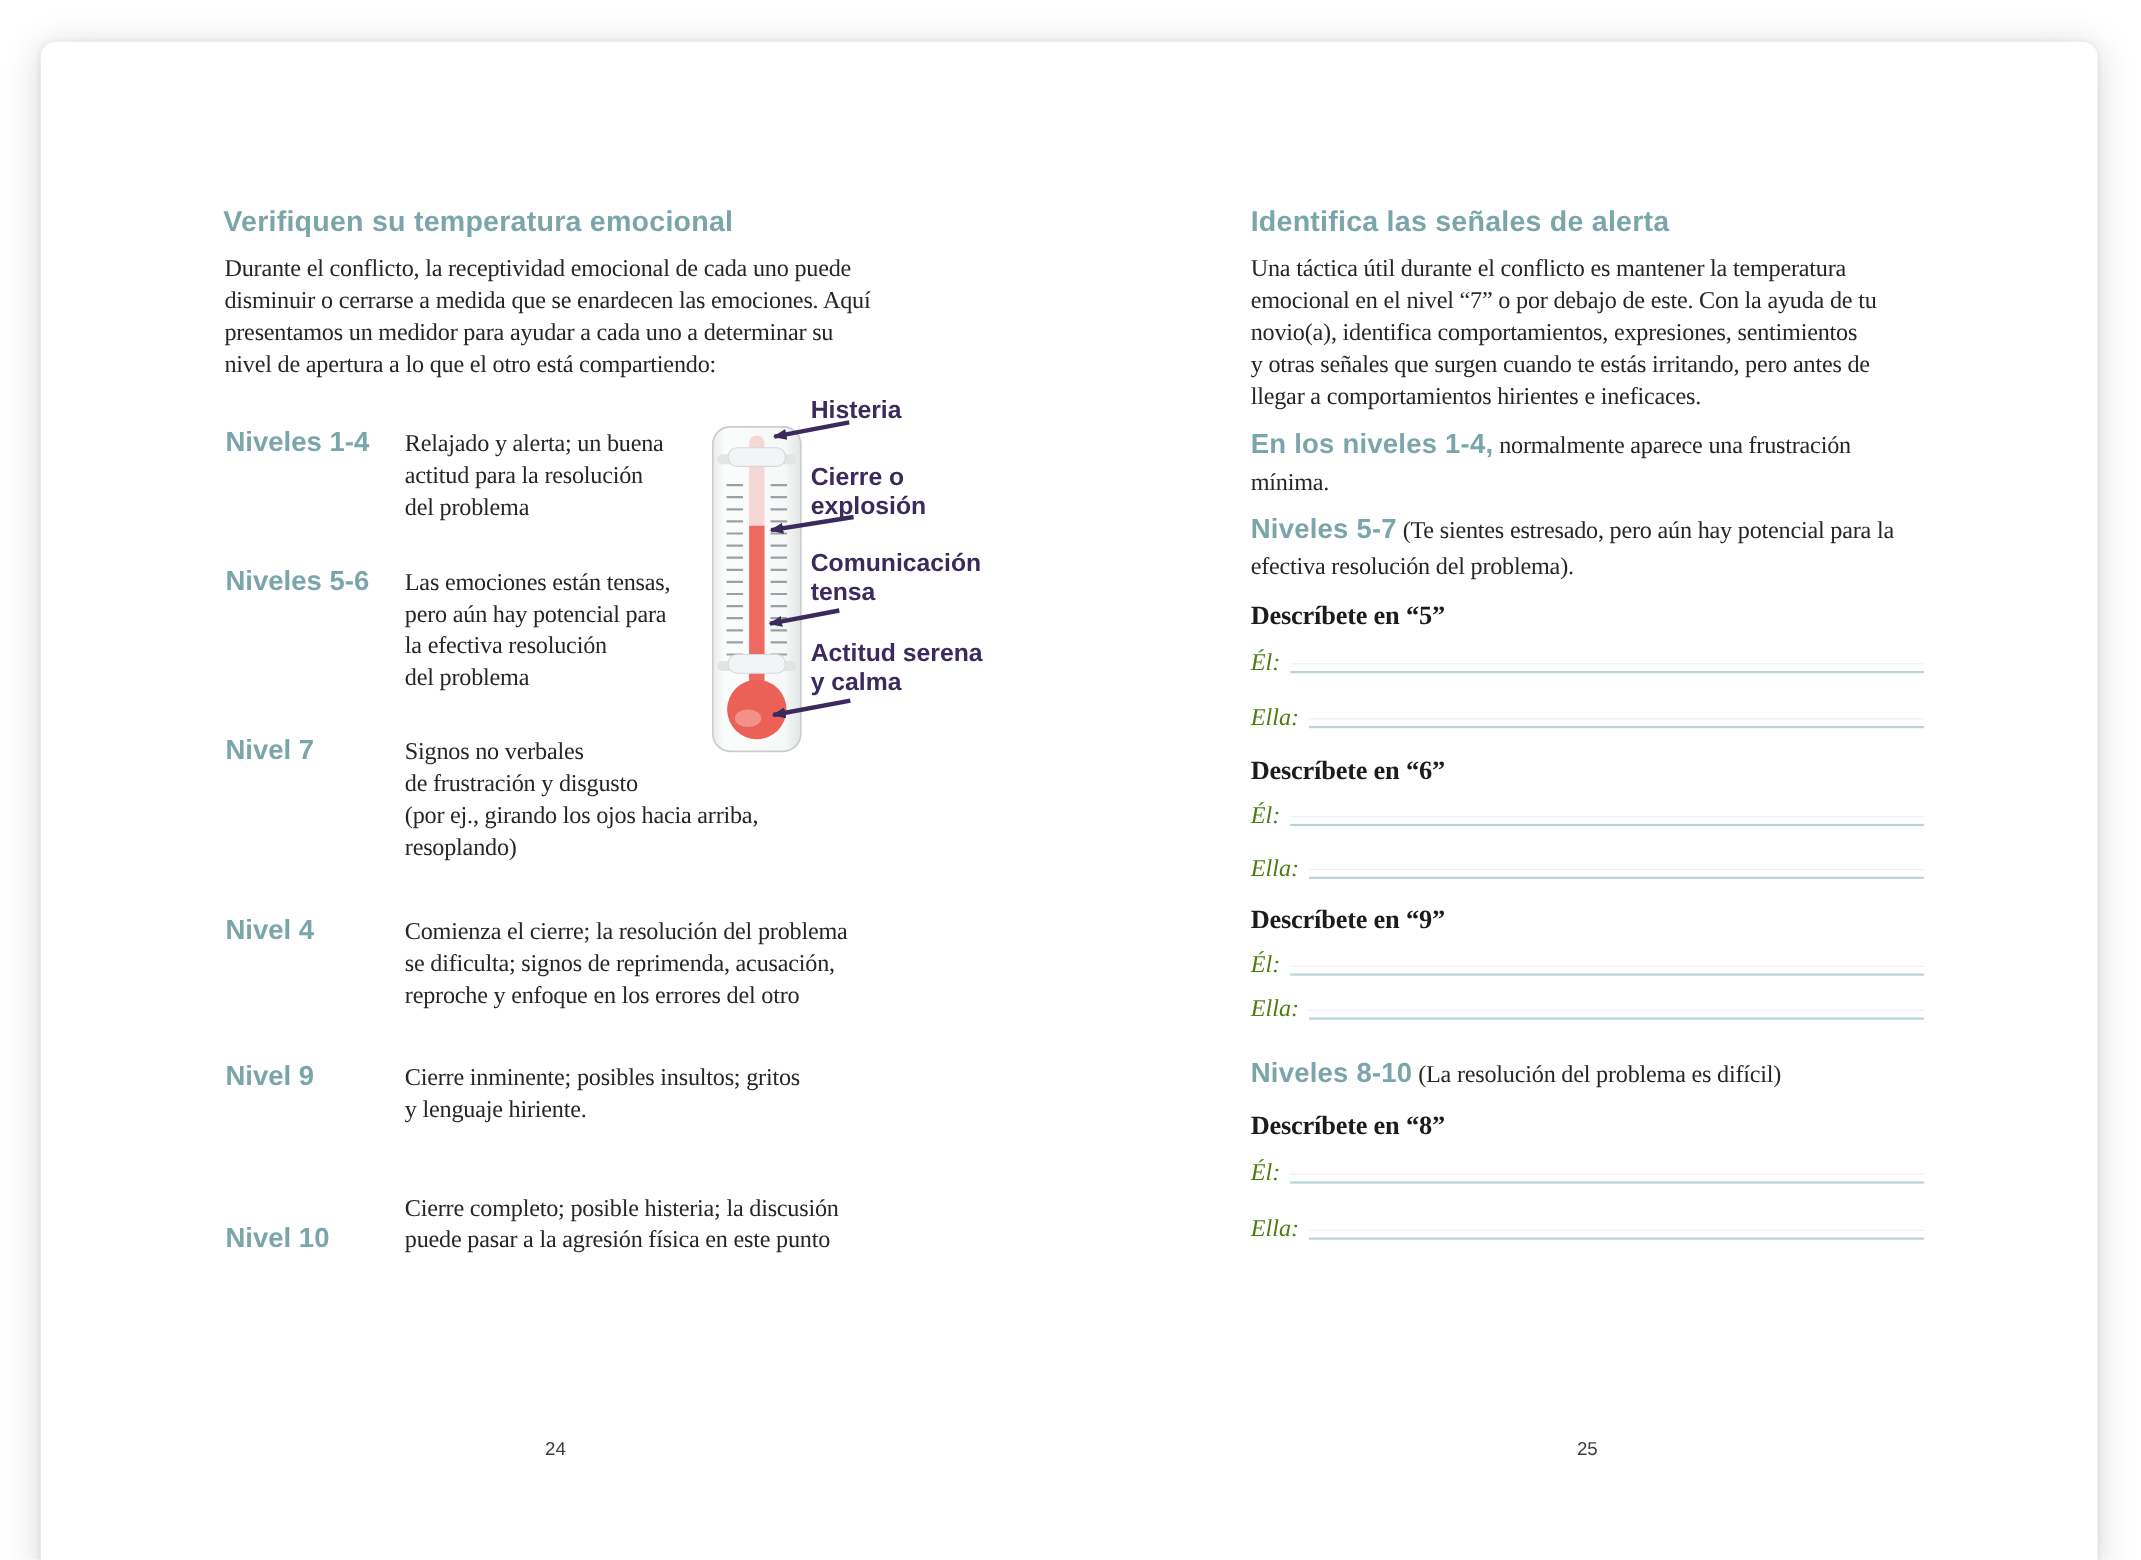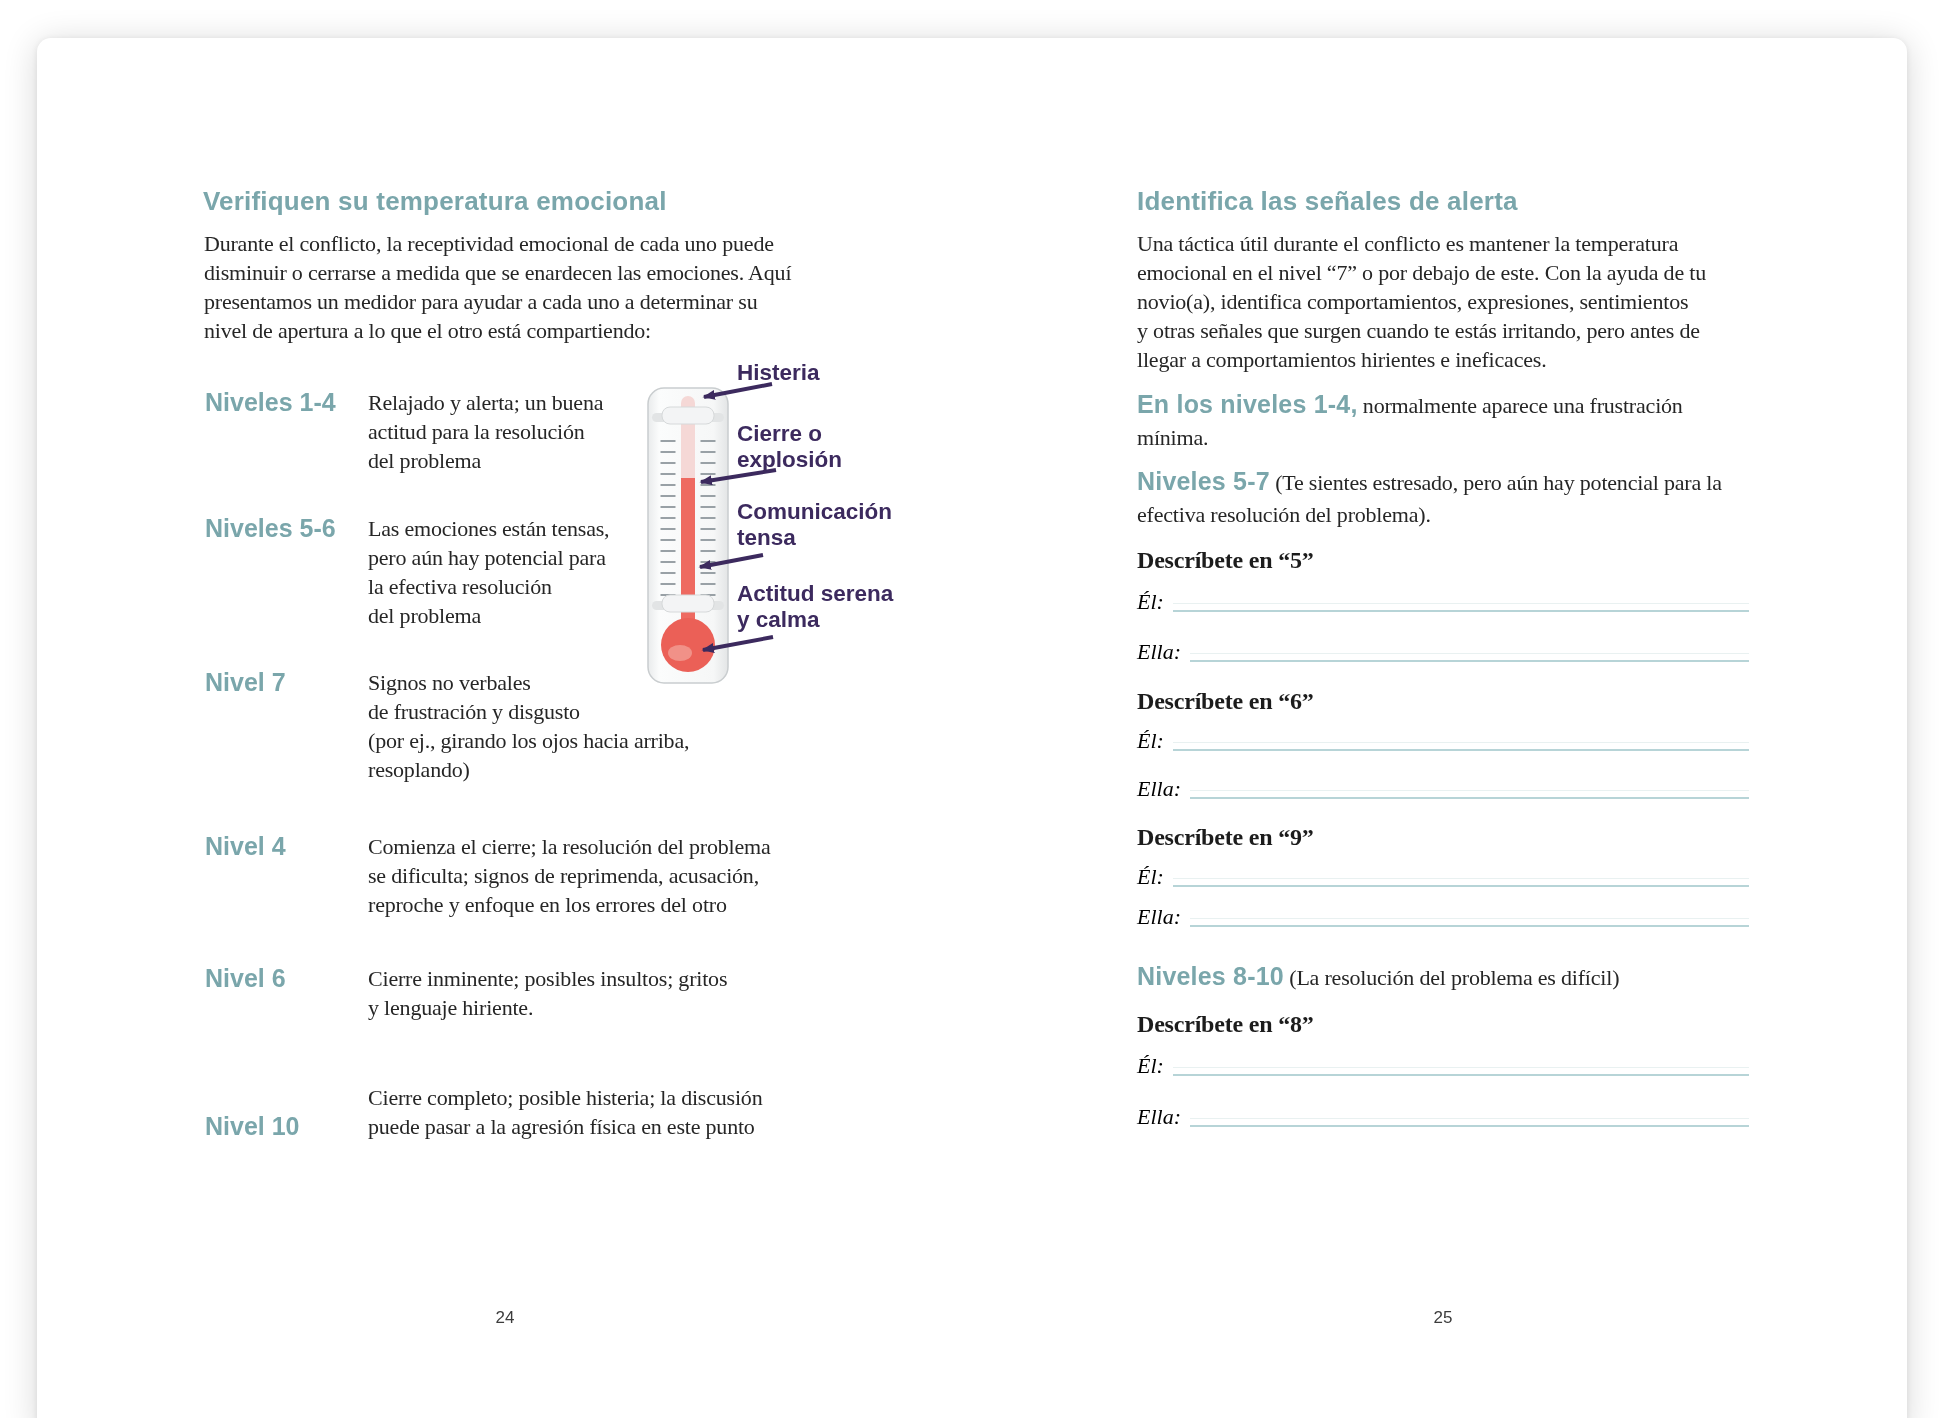--- a/index.html
+++ b/index.html
@@ -68,21 +68,21 @@
   .g-head{
     font-family:"Liberation Serif",serif;font-weight:bold;
     font-size:24px;color:#1c1c1c;letter-spacing:-0.2px;text-align:right;
   }
   .wrow{
     position:absolute;left:0;width:612px;height:30px;
     display:flex;align-items:flex-end;
   }
   .wlabel{
     font-family:"Liberation Serif",serif;font-style:italic;
-    font-size:22px;line-height:26px;color:#000000;margin-right:9px;flex:0 0 auto;
+    font-size:22px;line-height:26px;color:#4d7c0f;margin-right:9px;flex:0 0 auto;
   }
   .wline{
     flex:1;height:6px;margin-bottom:3px;
     border-top:1px solid #e9f1f1;
     border-bottom:2px solid #b7d4d7;
   }
   
   .pnum{
     position:absolute;top:1308px;
     font-family:"Liberation Sans",sans-serif;
@@ -123,21 +123,21 @@
 (por ej., girando los ojos hacia arriba,
 resoplando)</div>
   </div>
   <div class="level-row" style="left:168px;top:794px;">
     <div class="level-label">Nivel 4</div>
     <div class="level-text pre">Comienza el cierre; la resolución del problema
 se dificulta; signos de reprimenda, acusación,
 reproche y enfoque en los errores del otro</div>
   </div>
   <div class="level-row" style="left:168px;top:926px;">
-    <div class="level-label">Nivel 6</div>
+    <div class="level-label">Nivel 9</div>
     <div class="level-text pre">Cierre inminente; posibles insultos; gritos
 y lenguaje hiriente.</div>
   </div>
   <div class="level-row" style="left:168px;top:1045px;align-items:flex-end;">
     <div class="level-label">Nivel 10</div>
     <div class="level-text pre">Cierre completo; posible histeria; la discusión
 puede pasar a la agresión física en este punto</div>
   </div>
 
   <div class="thermo-wrap" style="left:563px;top:302px;">

